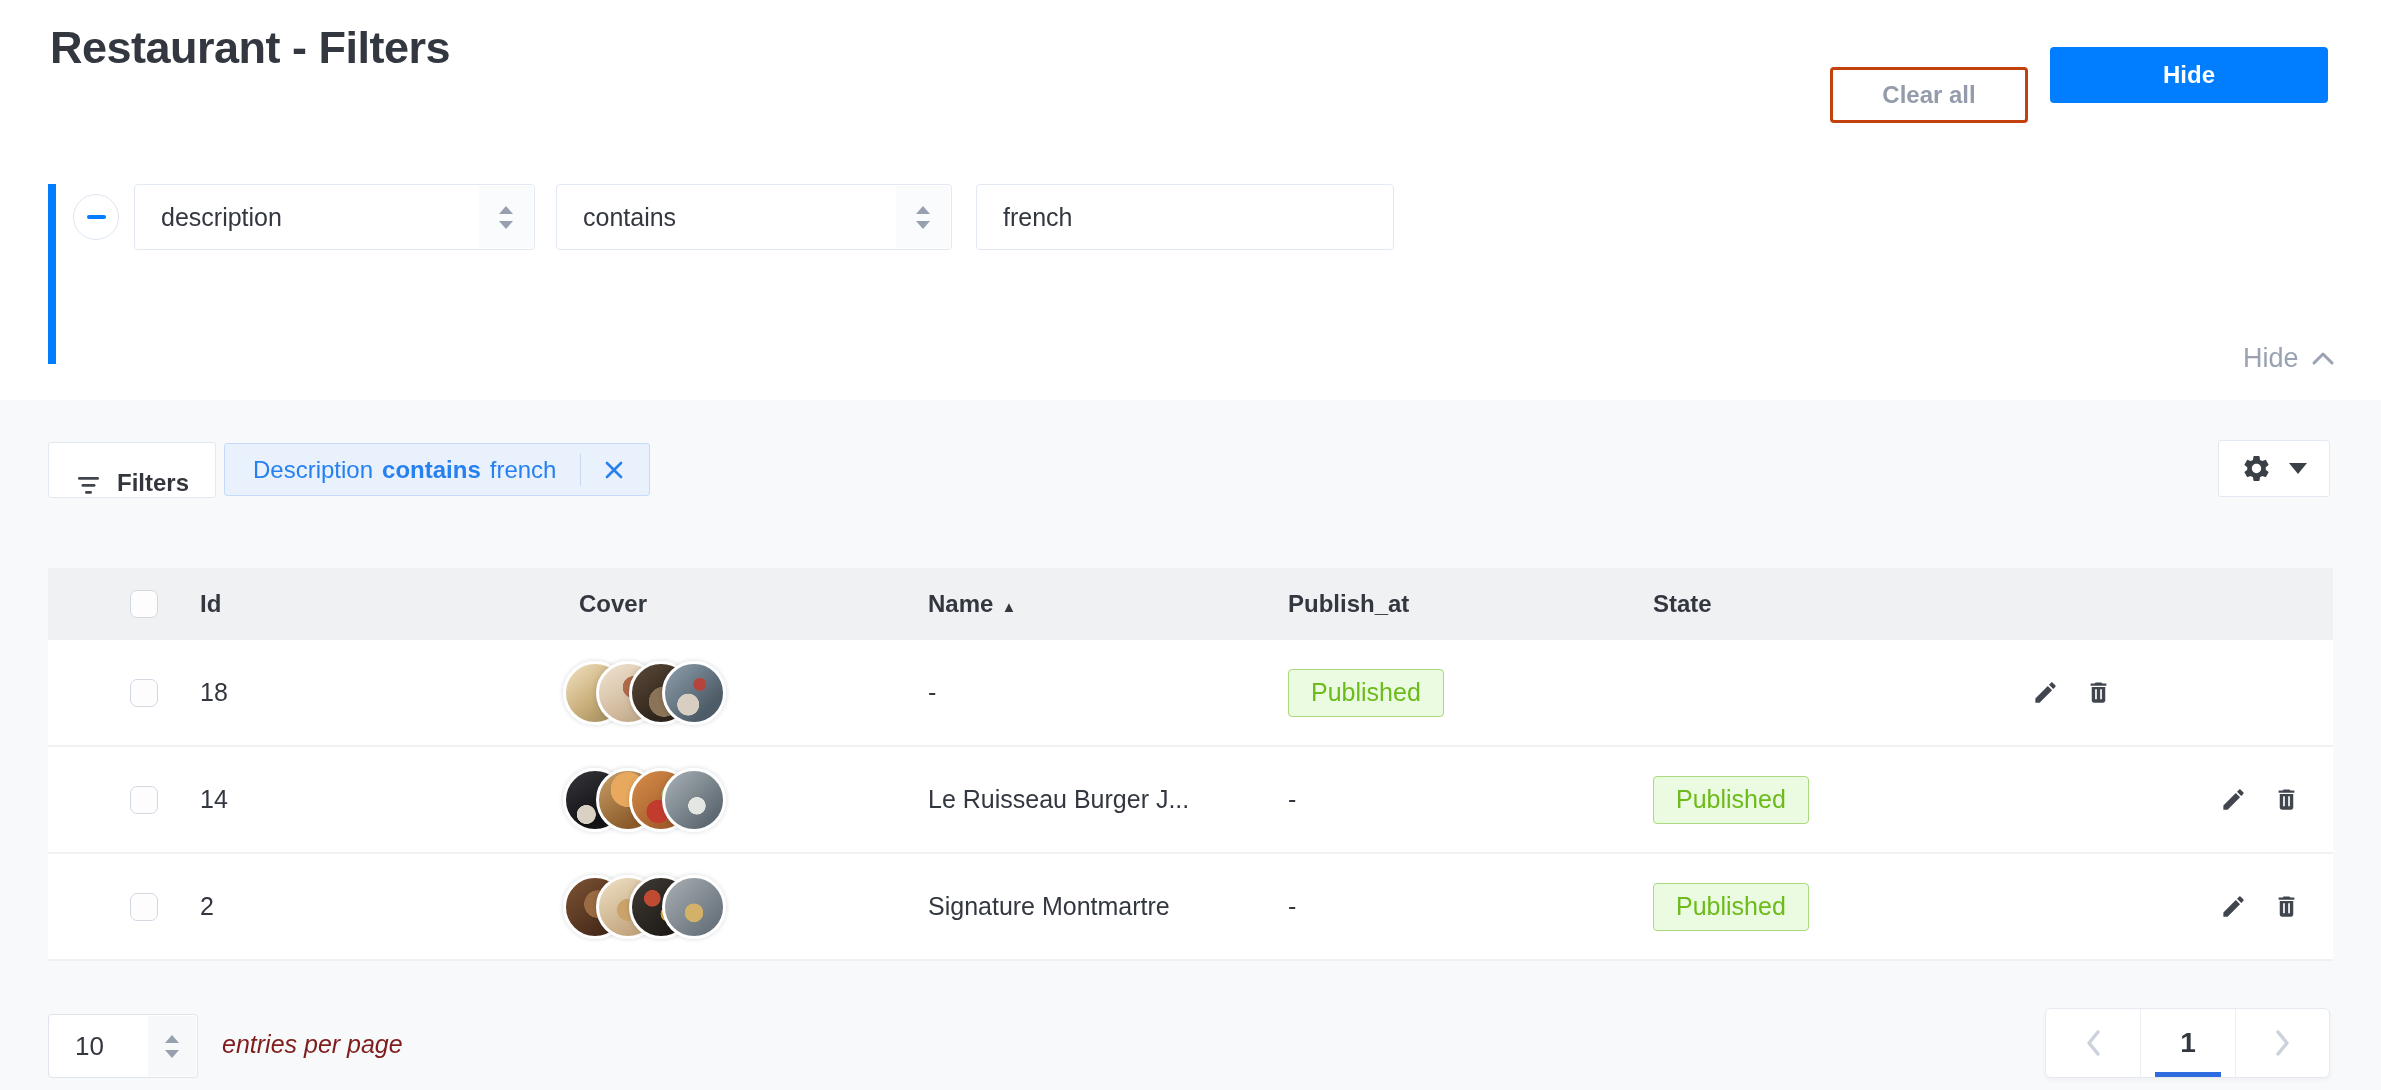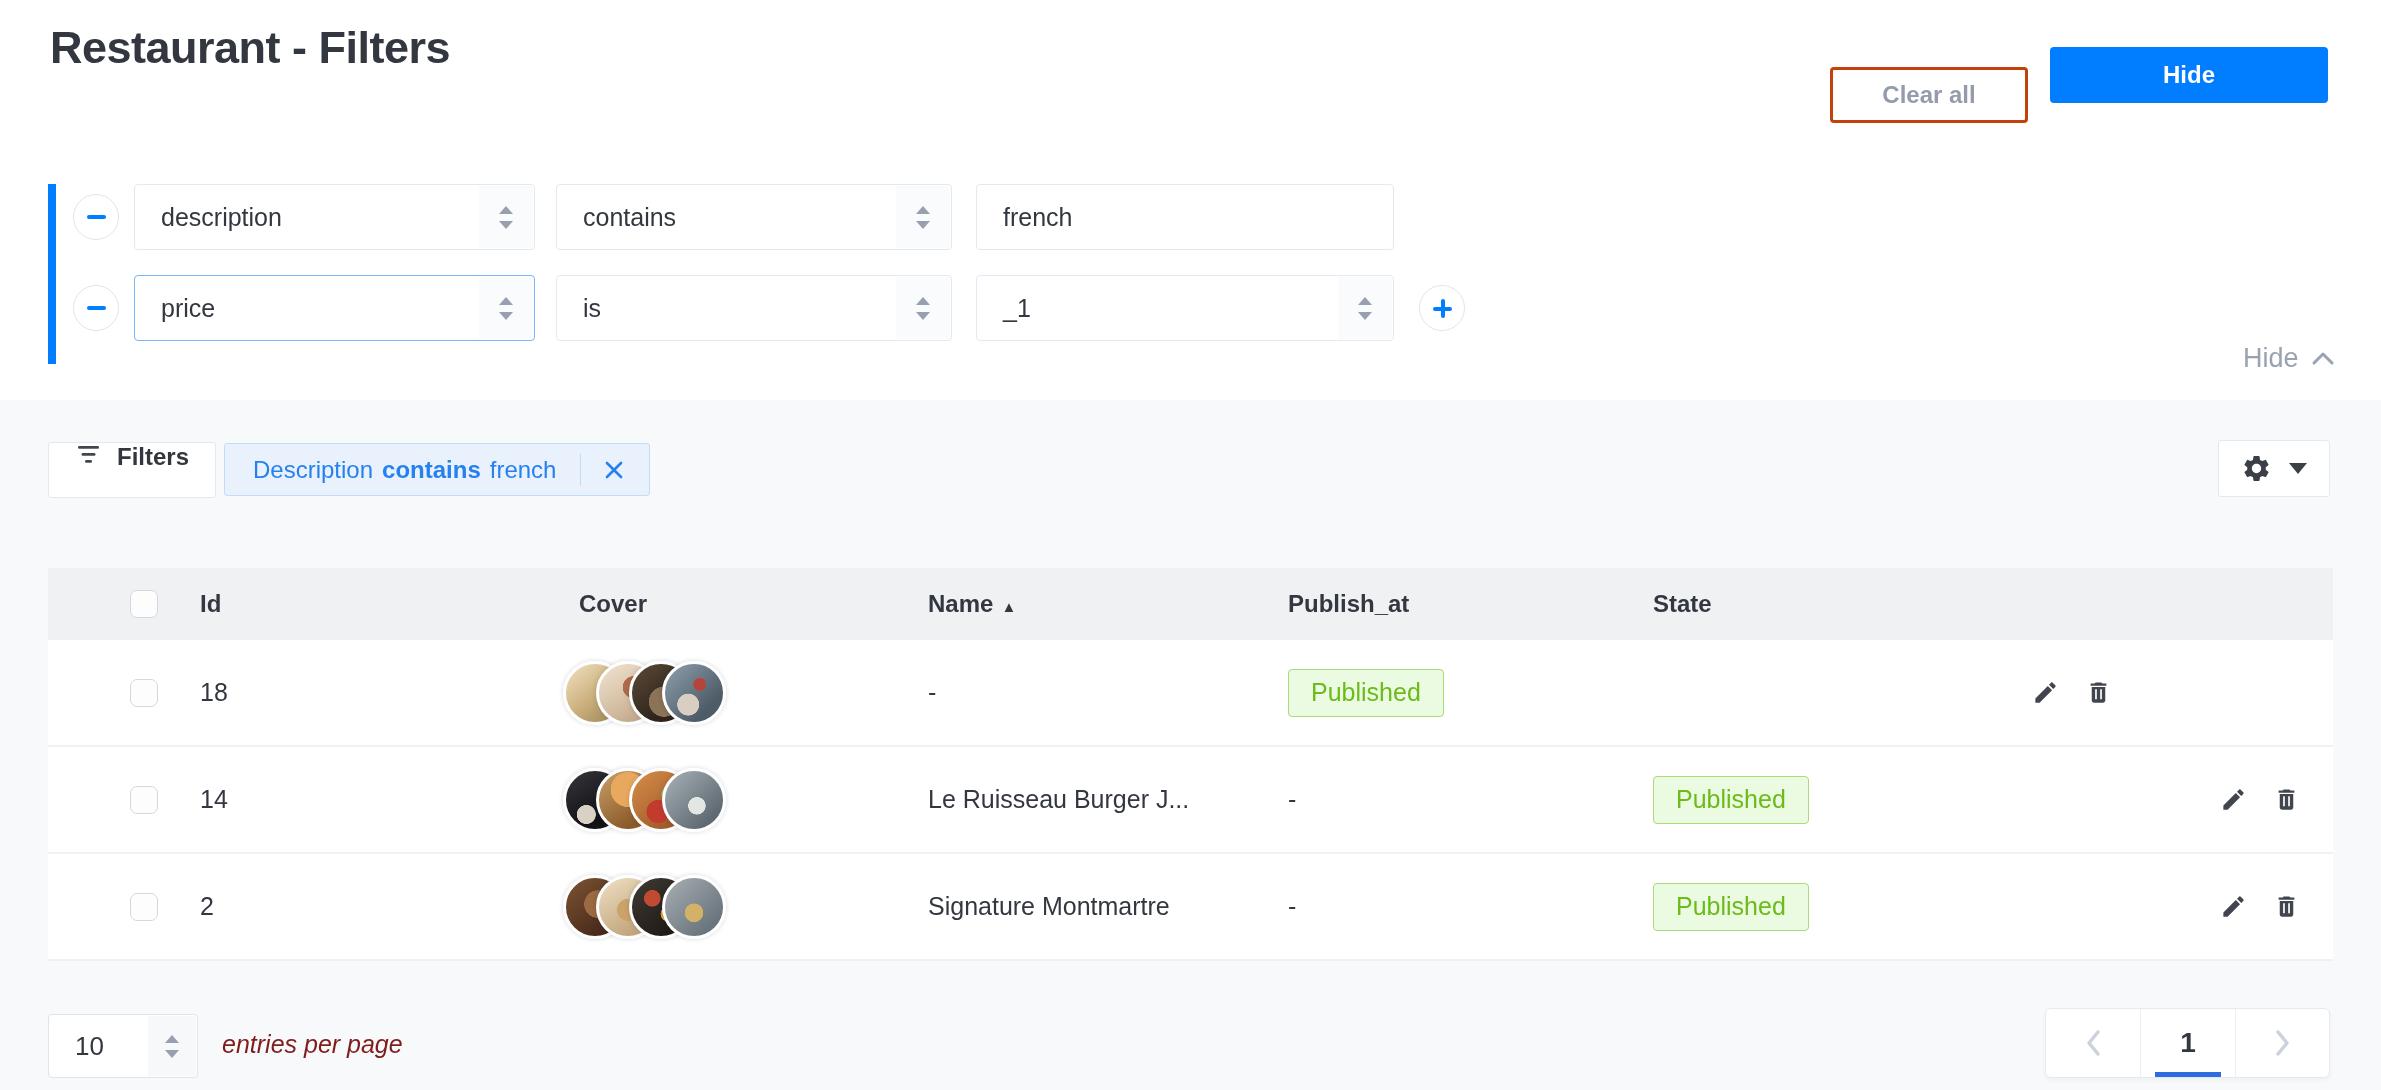--- a/index.html
+++ b/index.html
@@ -46,21 +46,21 @@
   .finput { width:418px; height:66px; background:#ffffff; border:1px solid #e3e9f3; border-radius:4px;
     padding-left:26px; font-size:25px; color:#333740; font-family:"Liberation Sans","DejaVu Sans",sans-serif; outline:none; }
 
   .hide-link { position:absolute; left:2243px; top:343px; display:flex; align-items:center; gap:12px;
     font-size:27px; color:#9aa2b1; cursor:pointer; }
 
   
   .content { position:absolute; left:0; top:400px; width:2381px; height:690px; background:#f8f9fa; }
 
   .btn-filters { position:absolute; left:48px; top:42px; height:56px; padding:0 26px; background:#ffffff;
-    border:1px solid #e3e9f3; border-radius:3px; display:flex; align-items:flex-start; gap:15px;
+    border:1px solid #e3e9f3; border-radius:3px; display:flex; align-items:flex-end; gap:15px;
     font-size:24px; font-weight:600; color:#33373d; cursor:pointer; }
 
   .filter-tag { position:absolute; left:224px; top:43px; height:53px; padding:0 22px 0 28px; background:#e9f1fd;
     border:1px solid #c4dbf9; border-radius:3px; display:flex; align-items:center; font-size:24px; color:#2680f0; cursor:default; }
   .filter-tag .t-op { font-weight:700; margin:0 9px; }
   .filter-tag .t-divider { width:1px; height:32px; background:#c9d9f2; margin:0 20px 0 24px; }
   .filter-tag .t-close { display:flex; align-items:center; cursor:pointer; }
 
   .btn-gear { position:absolute; left:2218px; top:40px; width:112px; height:57px; background:#ffffff;
     border:1px solid #e3e9f3; border-radius:3px; display:flex; align-items:center; justify-content:center; gap:17px; cursor:pointer; }
@@ -142,49 +142,20 @@
     <div class="fselect sel-operator">
       <span>contains</span>
       <span class="stepper">
           <i class="arrow-up"></i>
           <i class="arrow-down"></i>
         </span>
     </div>
     <input class="finput" value="french" style="">
   </div>
 
-  <div class="filter-row r1">
-    <div class="circle-btn">
-      <span class="minus-glyph"></span>
-    </div>
-    <div class="fselect sel-field focused">
-      <span>price</span>
-      <span class="stepper">
-          <i class="arrow-up"></i>
-          <i class="arrow-down"></i>
-        </span>
-    </div>
-    <div class="fselect sel-operator">
-      <span>is</span>
-      <span class="stepper">
-          <i class="arrow-up"></i>
-          <i class="arrow-down"></i>
-        </span>
-    </div>
-    <div class="fselect sel-value">
-      <span>_1</span>
-      <span class="stepper">
-          <i class="arrow-up"></i>
-          <i class="arrow-down"></i>
-        </span>
-    </div>
-    <div class="circle-btn plus">
-      <span class="plus-glyph"></span>
-    </div>
-  </div>
 
   <div class="hide-link">
     <span>Hide</span>
     <svg width="24" height="15" viewBox="0 0 24 15">
       <path d="M3 12 L12 3 L21 12" stroke="#9aa2b1" stroke-width="3" fill="none" stroke-linecap="round" stroke-linejoin="round"></path>
     </svg>
   </div>
 
   <div class="content">
 

